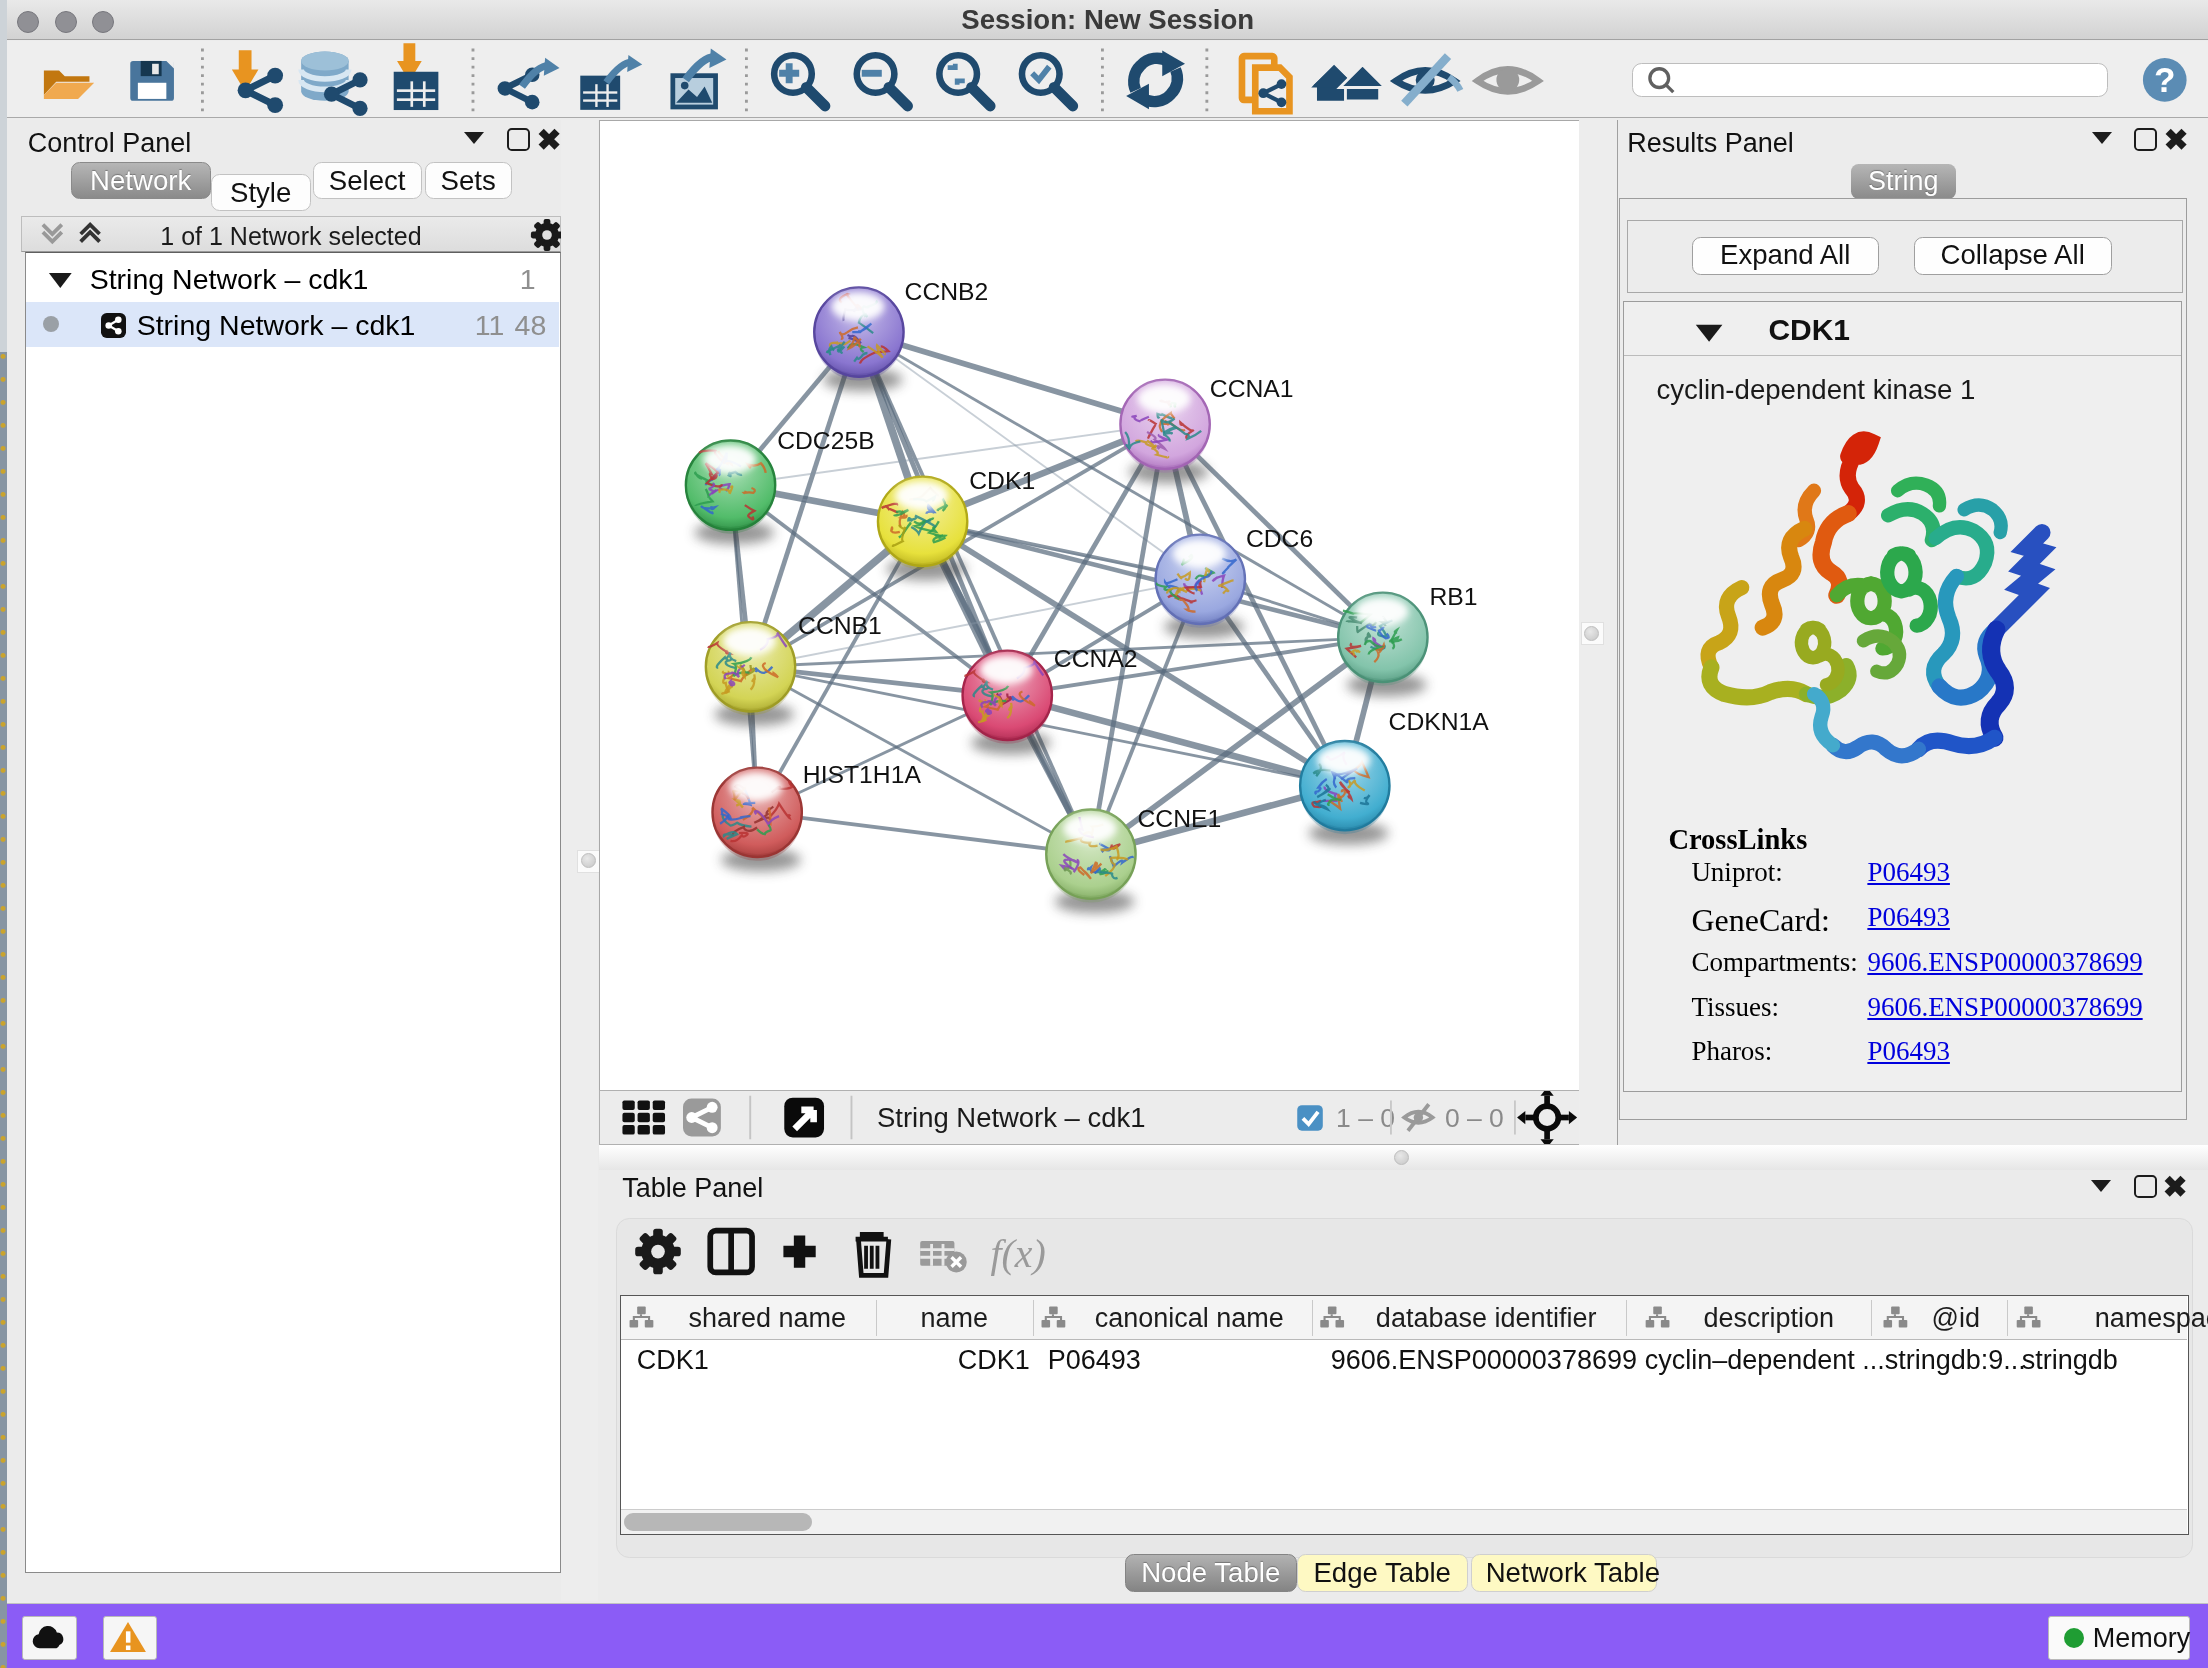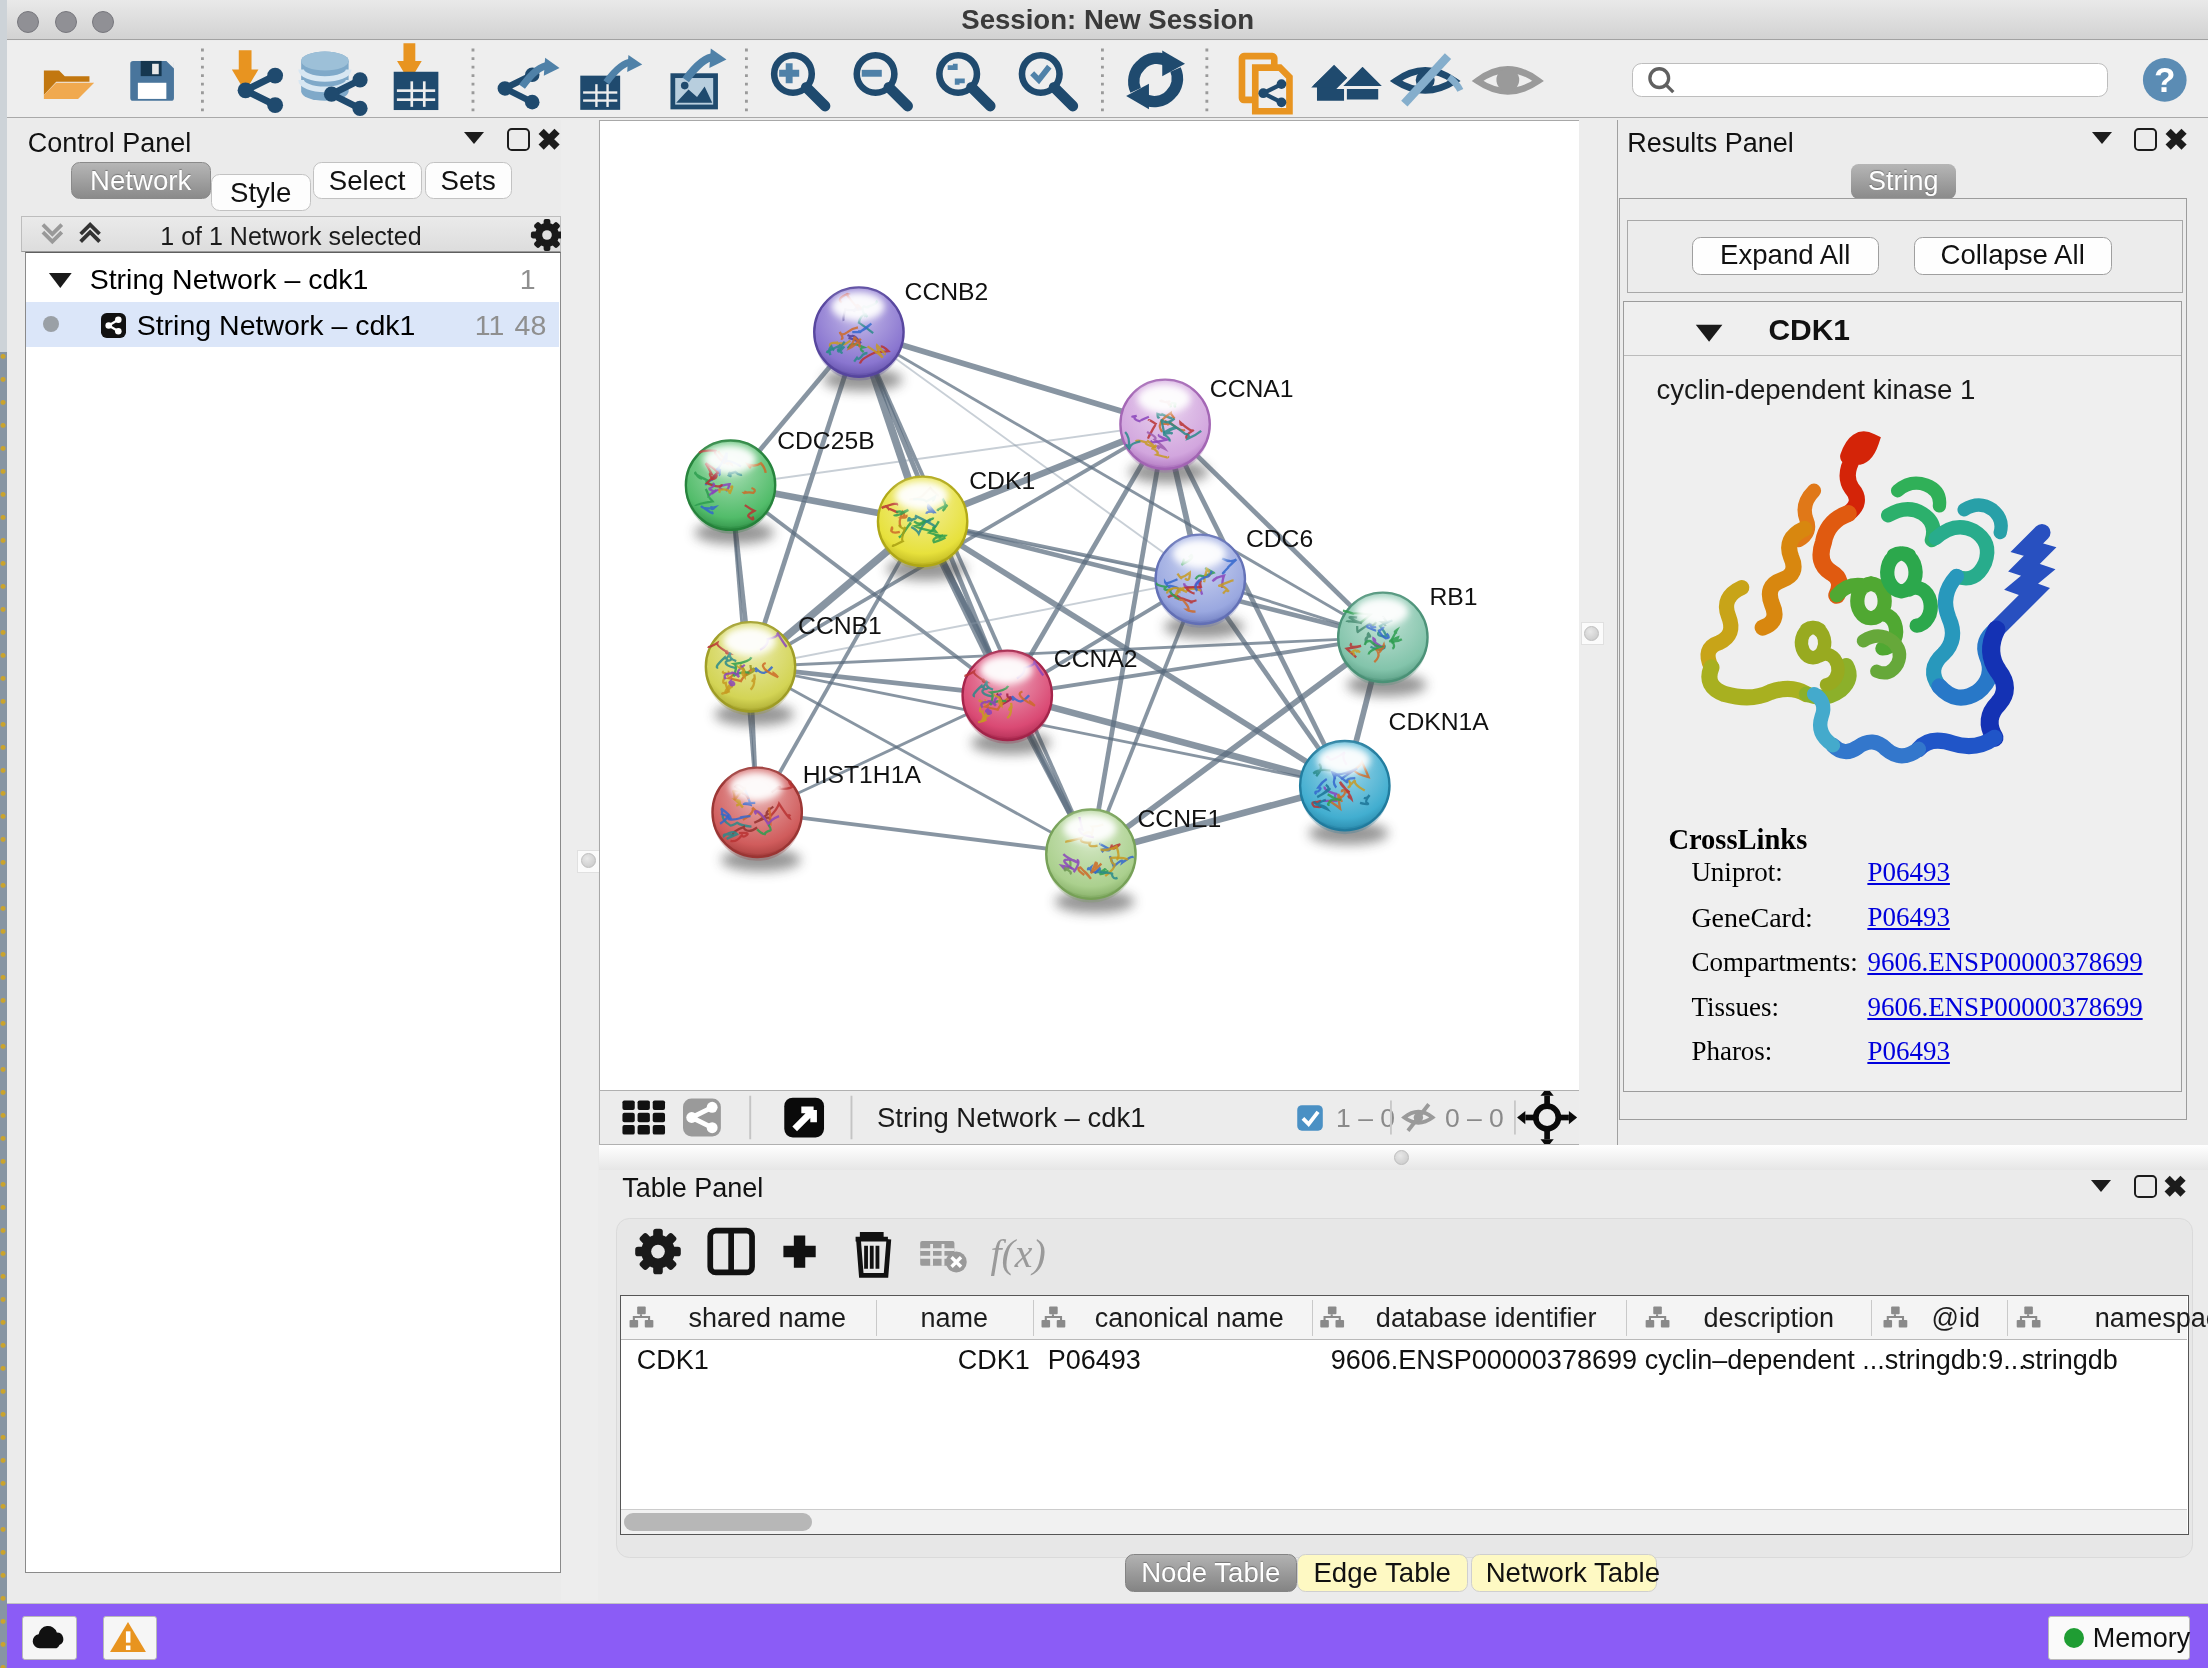--- a/index.html
+++ b/index.html
@@ -704,21 +704,21 @@
     <path d="M180 338 Q162 326 168 308 Q174 292 160 284" stroke="#44aacc" stroke-width="15"></path>
     <path d="M152 216 a13 16 0 1 1 7 30 a13 16 0 1 1 7 -30 M166 244 a13 16 0 1 1 7 30" stroke="#98aa20" stroke-width="14"></path>
     <path d="M212 228 Q228 218 242 228 Q254 238 248 252 Q240 266 226 260" stroke="#66a83a" stroke-width="14"></path>
     <path d="M248 70 Q262 58 278 64 Q294 70 292 86" stroke="#30b058" stroke-width="14"></path>
     <path d="M318 90 Q334 80 348 90 Q360 100 356 114" stroke="#28a0a8" stroke-width="14"></path>
     </g>
         </svg>
       <div class="serif" style="position:absolute;left:44px;top:522px;font-size:28.5px;font-weight:bold;color:#000;">CrossLinks</div>
       <div class="serif" style="position:absolute;left:67px;top:555px;font-size:27px;color:#000;">Uniprot:</div>
       <div class="serif link" style="position:absolute;left:243px;top:555px;font-size:27px;">P06493</div>
-      <div class="serif" style="position:absolute;left:67px;top:600px;font-size:28px;color:#000;font-family:Liberation Serif, serif;">GeneCard:</div>
+      <div class="serif" style="position:absolute;left:67px;top:600px;font-size:32px;color:#000;font-family:Liberation Serif, serif;">GeneCard:</div>
       <div class="serif link" style="position:absolute;left:243px;top:600px;font-size:27px;">P06493</div>
       <div class="serif" style="position:absolute;left:67px;top:645px;font-size:27px;color:#000;">Compartments:</div>
       <div class="serif link" style="position:absolute;left:243px;top:645px;font-size:27px;">9606.ENSP00000378699</div>
       <div class="serif" style="position:absolute;left:67px;top:690px;font-size:27px;color:#000;">Tissues:</div>
       <div class="serif link" style="position:absolute;left:243px;top:690px;font-size:27px;">9606.ENSP00000378699</div>
       <div class="serif" style="position:absolute;left:67px;top:734px;font-size:27px;color:#000;">Pharos:</div>
       <div class="serif link" style="position:absolute;left:243px;top:734px;font-size:27px;">P06493</div>
     </div>
   </div>
 

